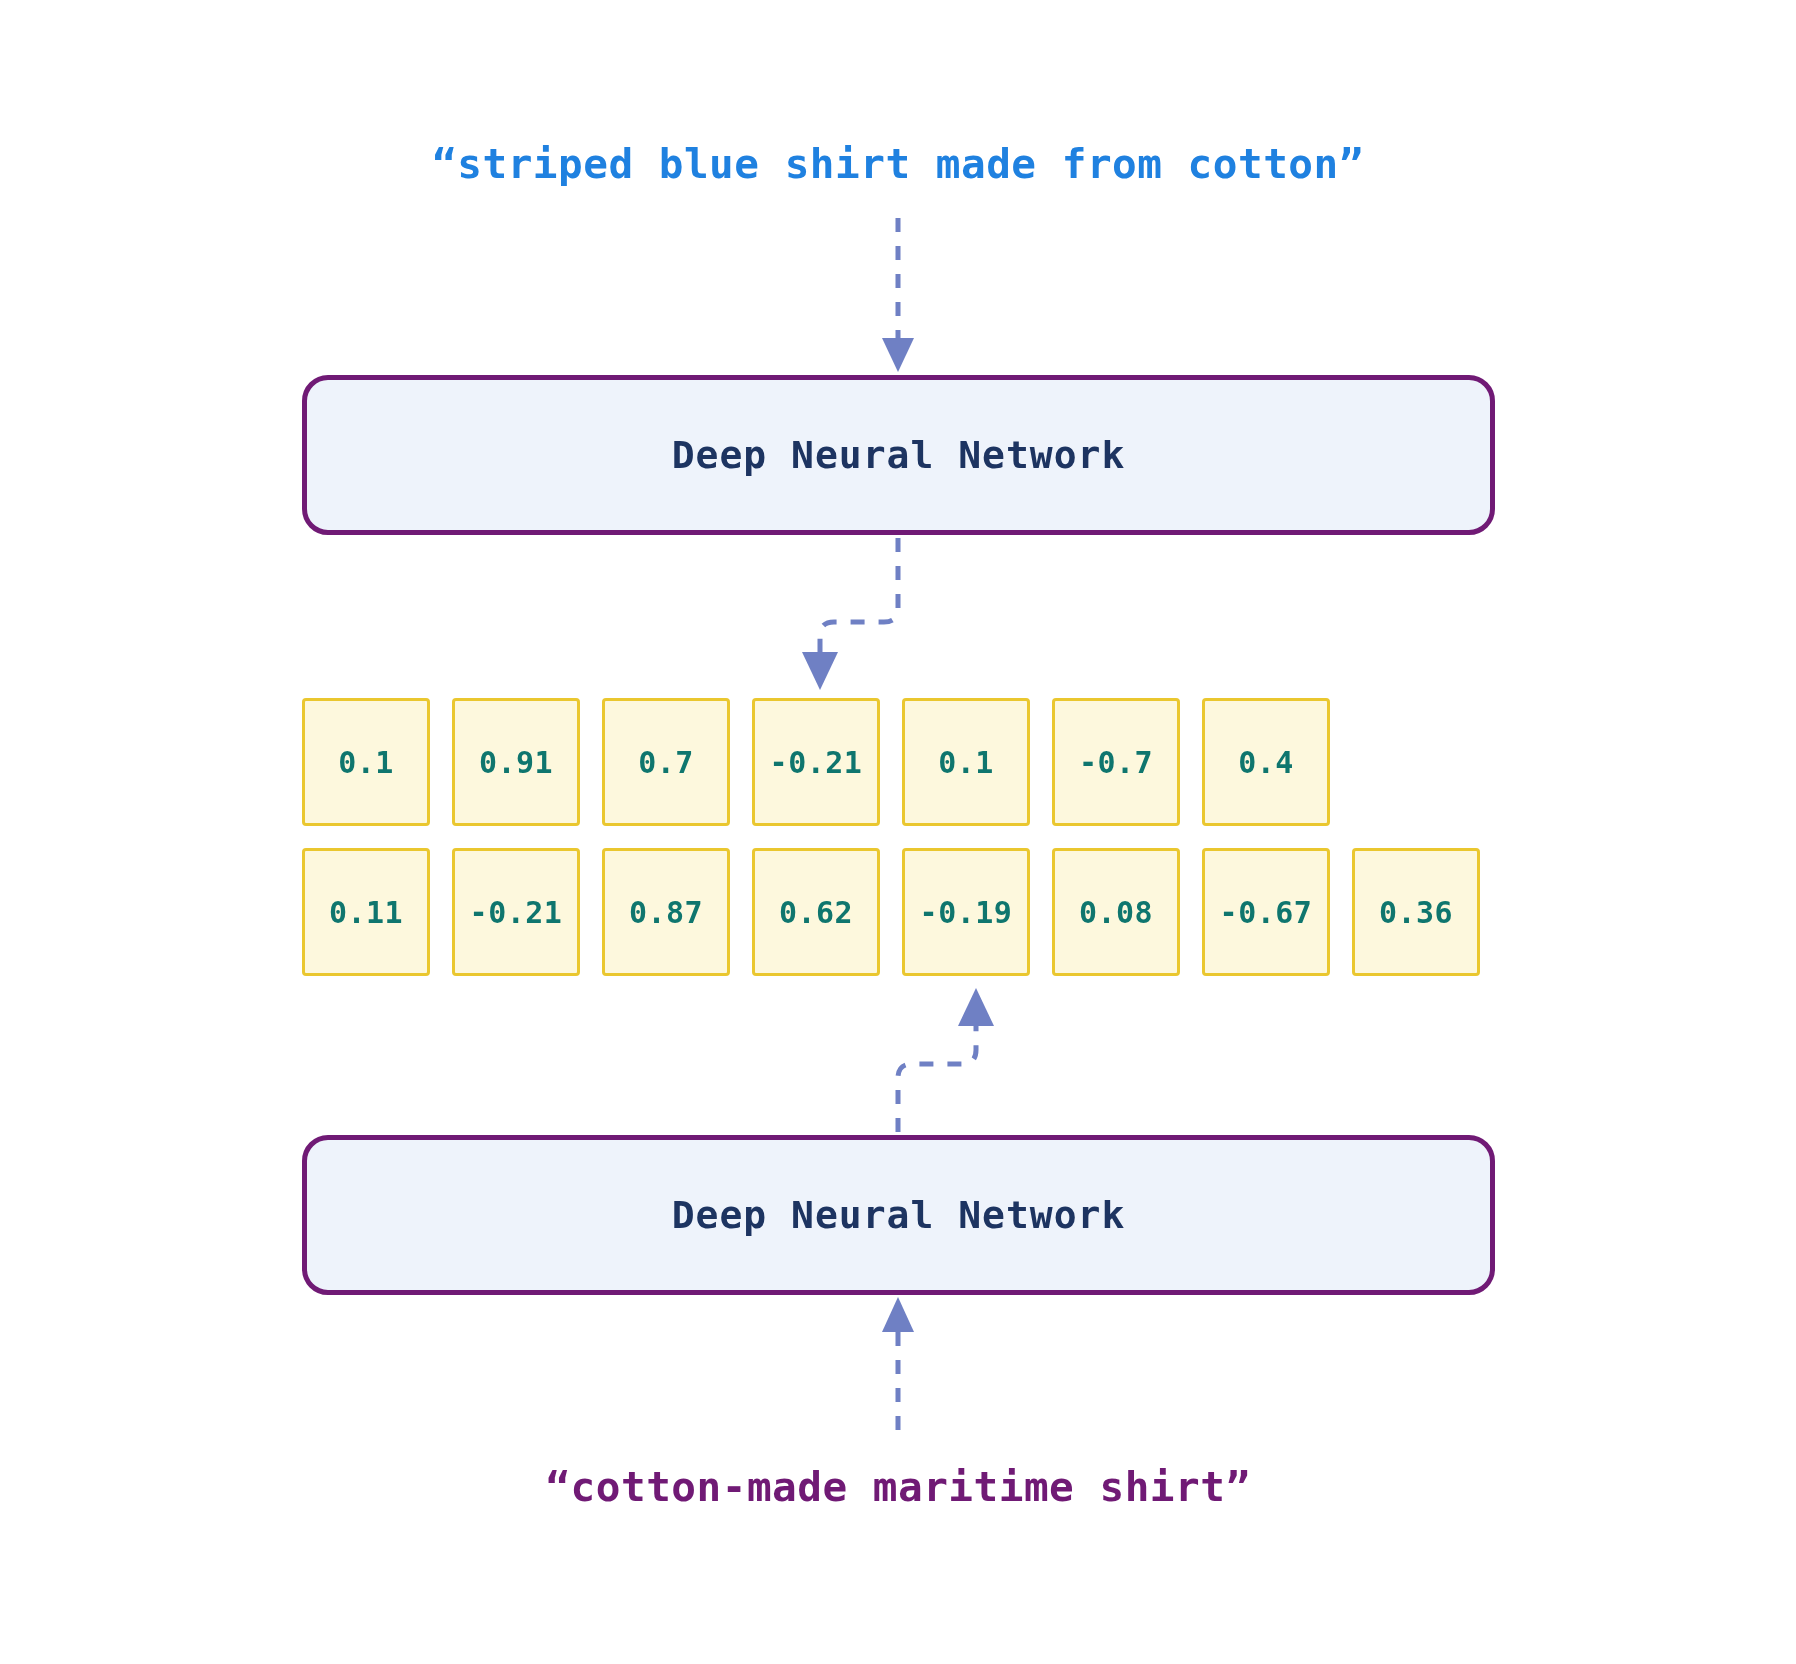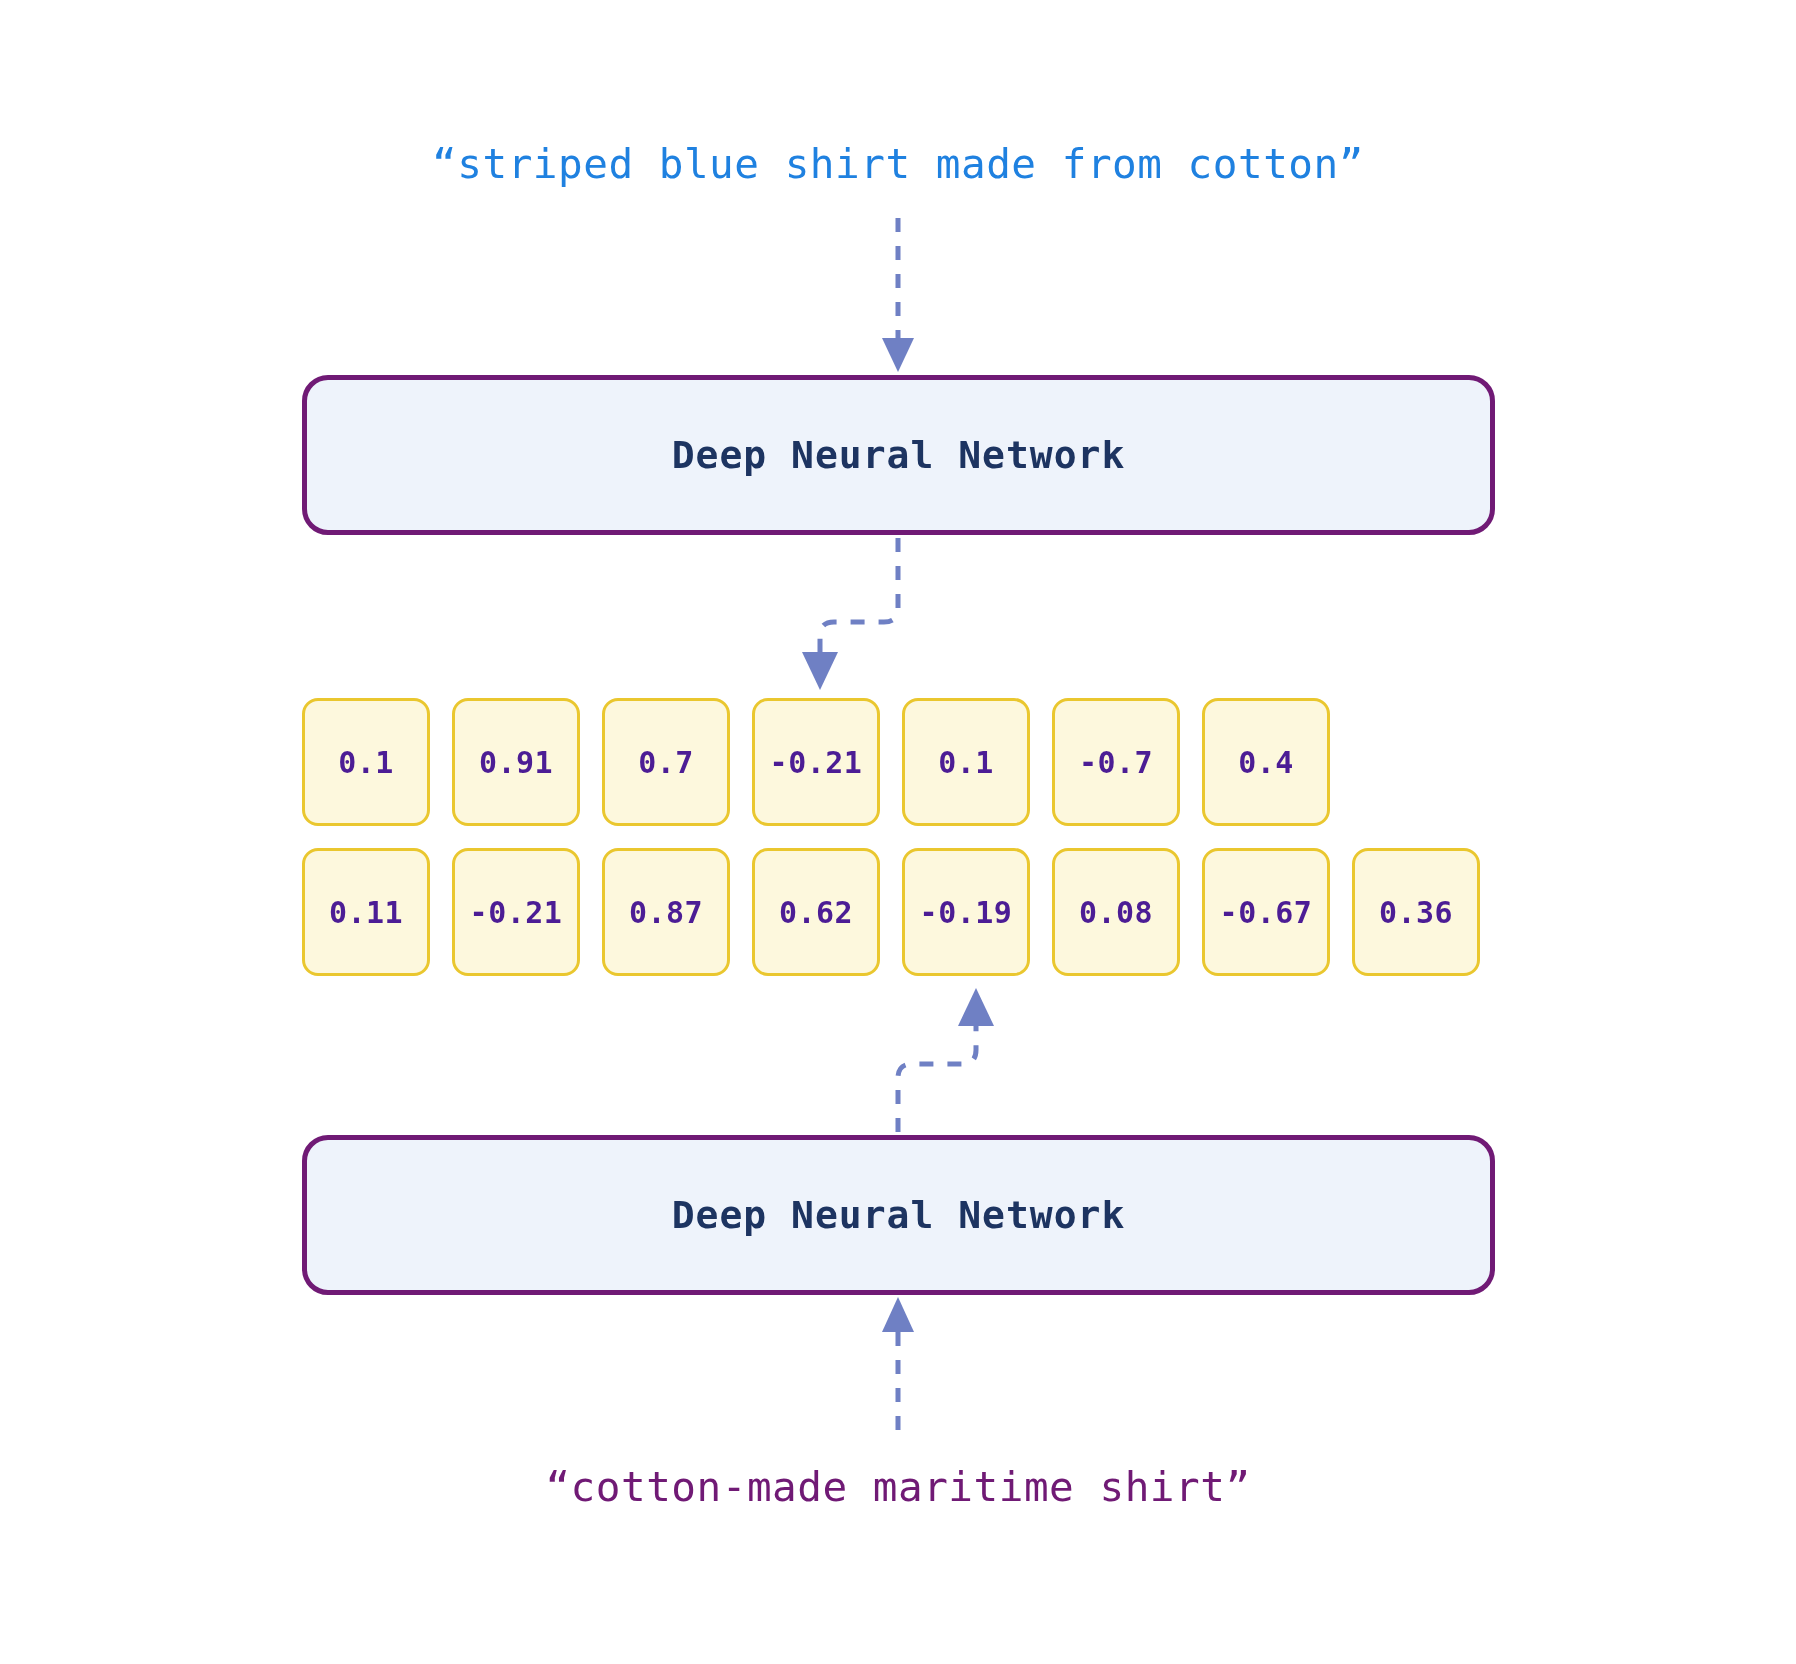--- a/index.html
+++ b/index.html
@@ -18,21 +18,21 @@
     width: 1796px;
     height: 1664px;
     background: #ffffff;
   }
 
   
   .caption {
     position: absolute;
     white-space: nowrap;
     font-family: "DejaVu Sans Mono", "Liberation Mono", monospace;
-    font-weight: 400;
+    font-weight: 700;
     letter-spacing: 0.5px;
   }
   #input-caption {
     left: 0;
     top: 140;
     width: 1796px;
     text-align: center;
     font-size: 41px;
     color: #1f81e0;
   }
@@ -68,28 +68,28 @@
     position: absolute;
     display: flex;
     gap: 22px;
   }
   .cell {
     box-sizing: border-box;
     width: 128px;
     height: 128px;
     background: #fdf8dd;
     border: 3px solid #eac72f;
-    border-radius: 16px;
+    border-radius: 4px;
     display: flex;
     align-items: center;
     justify-content: center;
     font-family: "DejaVu Sans Mono", "Liberation Mono", monospace;
     font-size: 30px;
     font-weight: 700;
-    color: #4c1d95;
+    color: #0f766e;
     letter-spacing: 0.5px;
   }
 
   
   #connectors {
     position: absolute;
     left: 0;
     top: 0;
     width: 1796px;
     height: 1664px;

